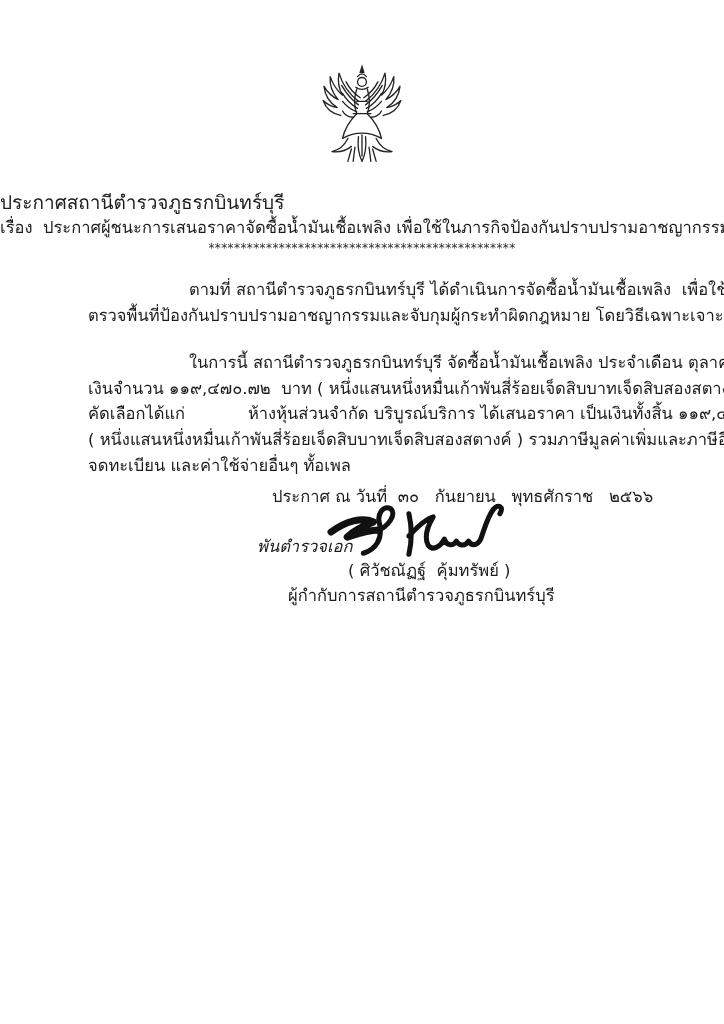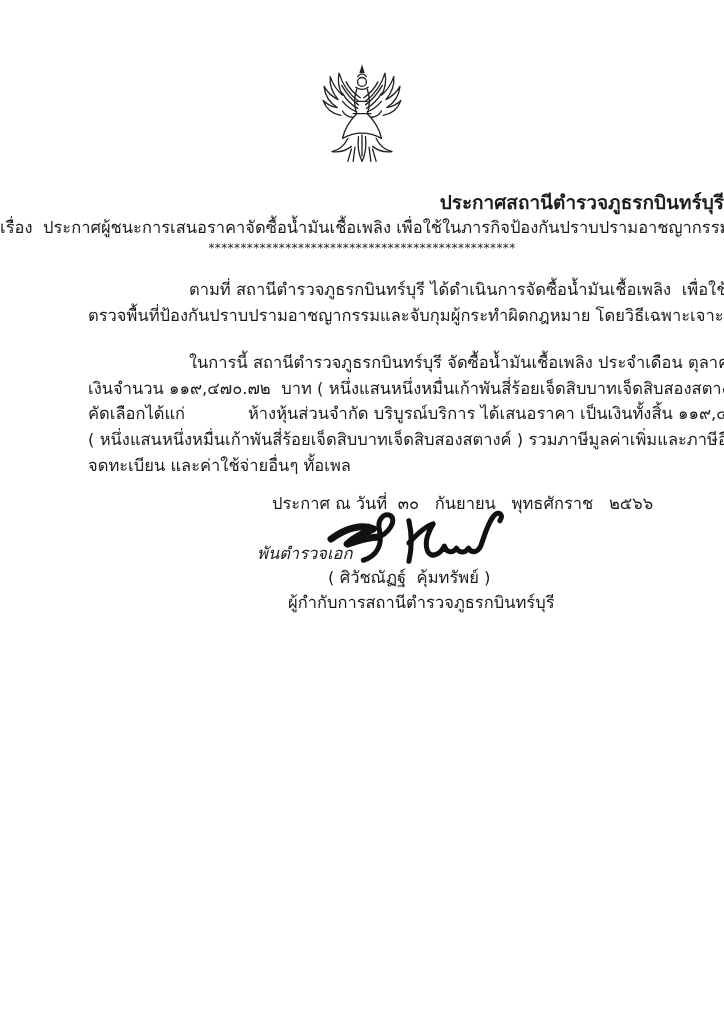--- a/index.html
+++ b/index.html
@@ -10,22 +10,22 @@
     color: #1c1c1c;
     overflow: hidden;
   }
   .page { position: relative; width: 724px; height: 1024px; background: #ffffff; }
 
   .emblem-wrap { width: 106px; height: 110px; margin: 64px auto 0; }
   .emblem-wrap svg { width: 100%; height: 100%; display: block; }
 
   .doc-title {
     margin-top: 15px;
-    text-align: right;
-    font-size: 19px; font-weight: bold;
+    text-align: left;
+    font-size: 19px; font-weight: normal;
     line-height: 26px;
     white-space: pre;
   }
   .subject-line {
     text-align: center;
     font-size: 16.5px;
     line-height: 25px;
     white-space: pre;
   }
   .divider-row {
@@ -38,26 +38,26 @@
   }
 
   .para {
     margin: 22px 80px 0 88px;
     font-size: 16.5px;
     line-height: 25.6px;
   }
   .para .line { white-space: pre; }
   .para .line.indent { padding-left: 101px; }
 
-  .footer-block { position: relative; margin-top: 12px; height: 150px; font-size: 16.5px; }
+  .footer-block { position: relative; margin-top: 5px; height: 150px; font-size: 16.5px; }
   .date-line { position: absolute; left: 272px; top: 0; white-space: pre; }
   .rank-label { position: absolute; left: 257px; top: 50px; white-space: pre; font-style: italic; }
   .signature-wrap { position: absolute; left: 326px; top: 16px; width: 182px; height: 66px; }
   .signature-wrap svg { width: 100%; height: 100%; display: block; }
-  .signer-name { position: absolute; left: 328px; top: 74px; white-space: pre; }
+  .signer-name { position: absolute; left: 348px; top: 74px; white-space: pre; }
   .signer-position { position: absolute; left: 288px; top: 99px; white-space: pre; font-family: Liberation Mono, monospace; }
 </style>
 </head>
 <body>
 
 <div class="page">
 
   <div class="emblem-wrap">
     <svg viewBox="0 0 120 124" aria-hidden="true">
       <defs>

